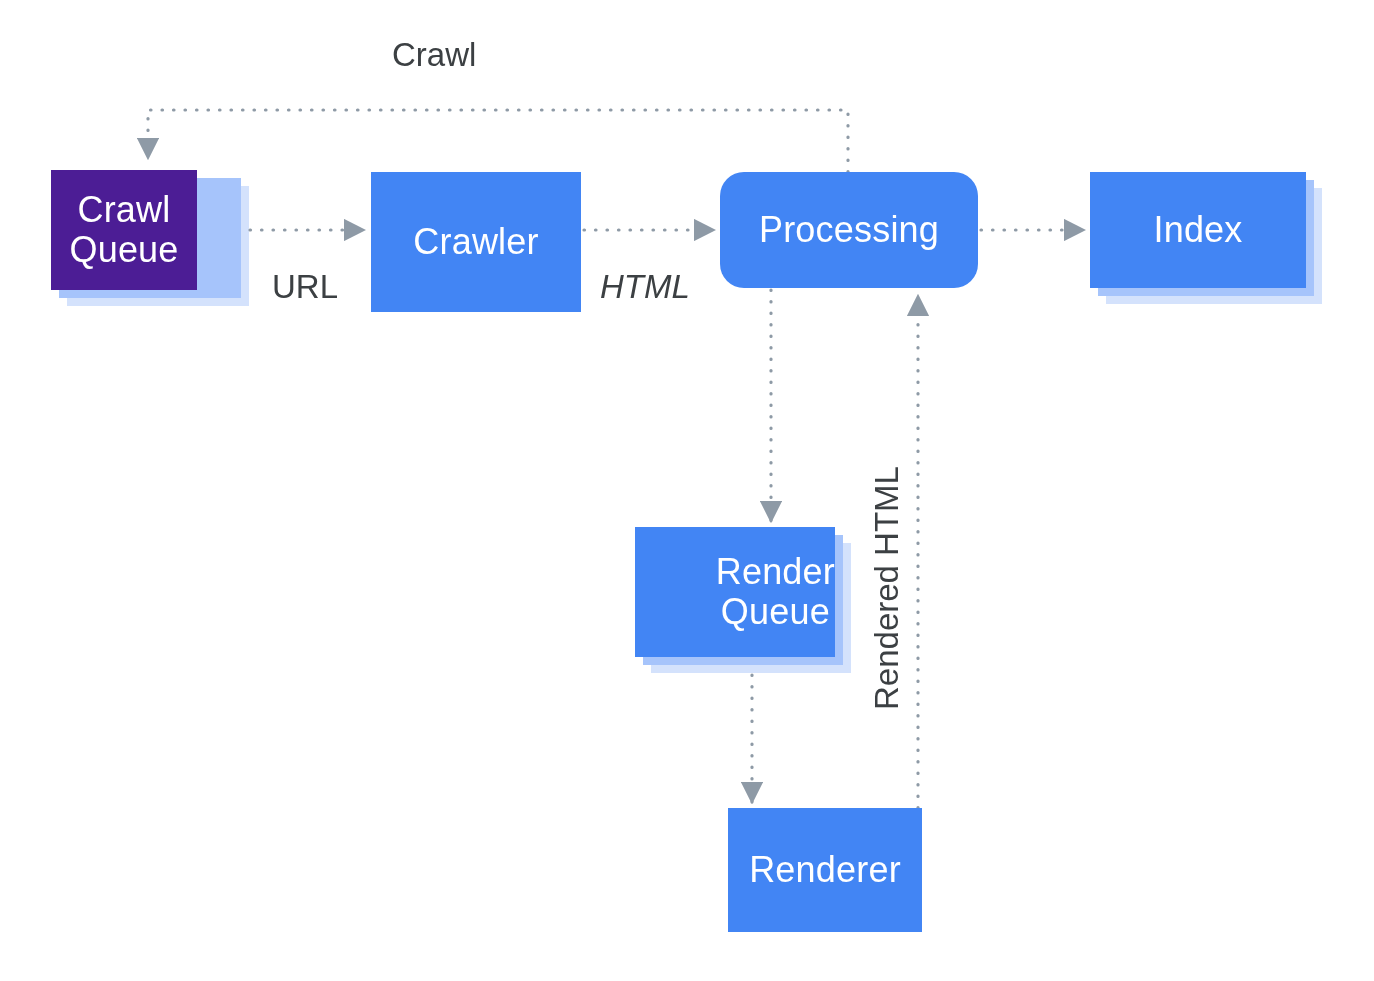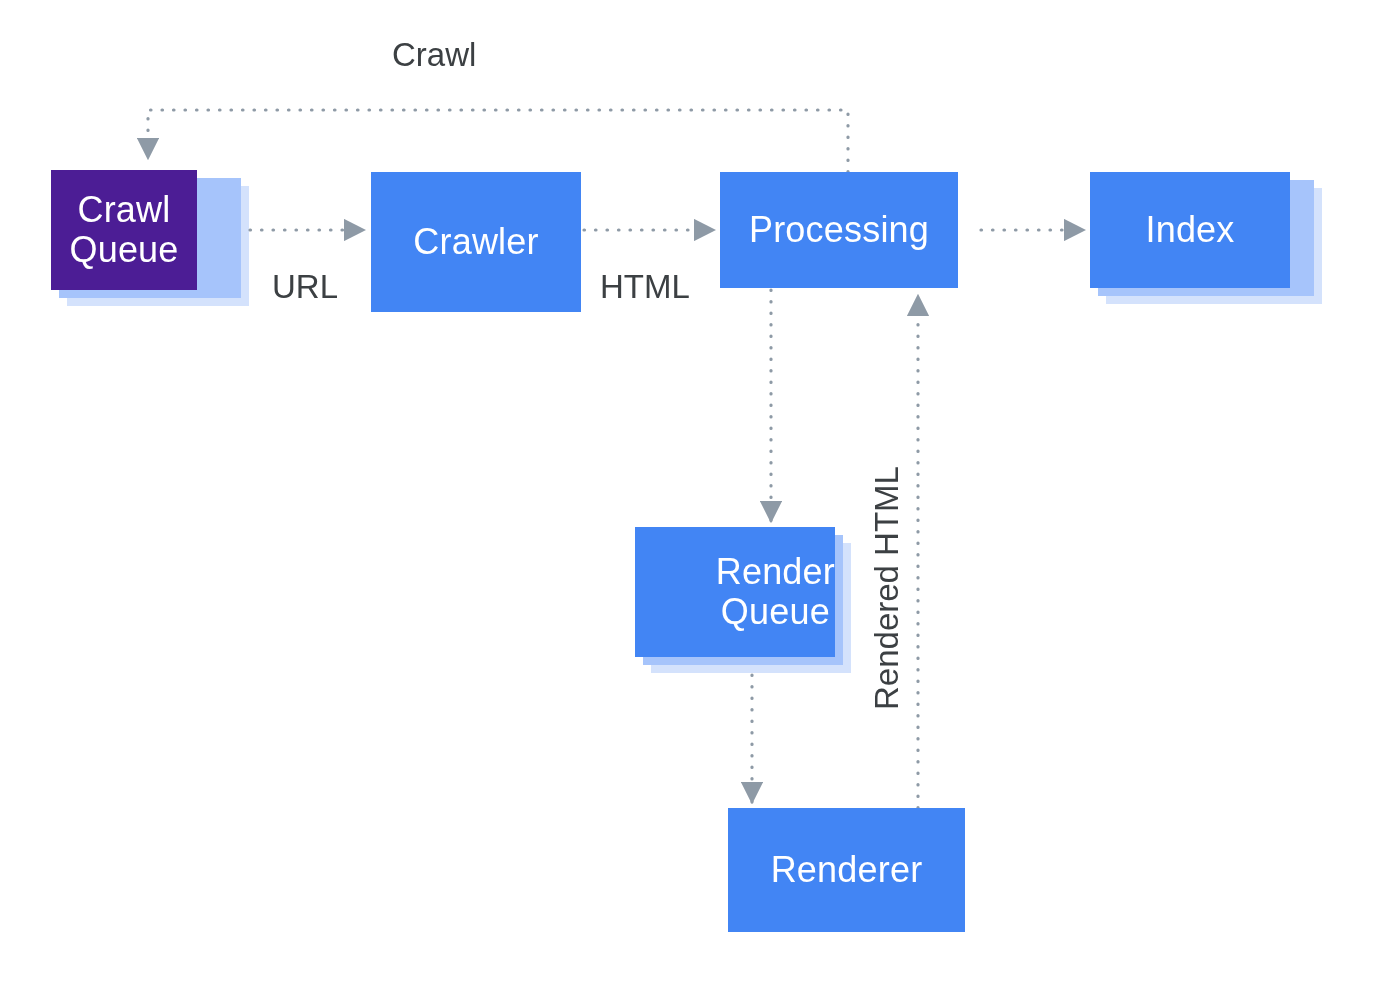--- a/index.html
+++ b/index.html
@@ -112,42 +112,42 @@
   <div class="shadow-layer shadow-mid" style="left:59px; top:178px; width:182px; height:120px; background:#a6c4fb;"></div>
   <div class="node" style="left:51px; top:170px; width:146px; height:120px; background:#4c1d95;">
     <span class="label">Crawl
 Queue</span>
   </div>
 
   <div class="node" style="left:371px; top:172px; width:210px; height:140px; background:#4285f4;">
     <span class="label">Crawler</span>
   </div>
 
-  <div class="node" style="left:720px; top:172px; width:238px; height:116px; background:#4285f4;">
+  <div class="node" style="left:720px; top:172px; width:258px; height:116px; background:#4285f4;border-radius:24px;">
     <span class="label">Processing</span>
   </div>
 
   <div class="shadow-layer" style="left:1106px; top:188px; width:216px; height:116px; background:#d4e2fc;"></div>
   <div class="shadow-layer shadow-mid" style="left:1098px; top:180px; width:216px; height:116px; background:#a6c4fb;"></div>
-  <div class="node" style="left:1090px; top:172px; width:200px; height:116px; background:#4285f4;">
+  <div class="node" style="left:1090px; top:172px; width:216px; height:116px; background:#4285f4;">
     <span class="label">Index</span>
   </div>
 
   <div class="shadow-layer" style="left:651px; top:543px; width:200px; height:130px; background:#d4e2fc;"></div>
   <div class="shadow-layer shadow-mid" style="left:643px; top:535px; width:200px; height:130px; background:#a6c4fb;"></div>
   <div class="node" style="left:635px; top:527px; width:200px; height:130px; background:#4285f4;justify-content:flex-end;">
     <span class="label">Render
 Queue</span>
   </div>
 
-  <div class="node" style="left:728px; top:808px; width:237px; height:124px; background:#4285f4;">
+  <div class="node" style="left:728px; top:808px; width:194px; height:124px; background:#4285f4;">
     <span class="label">Renderer</span>
   </div>
 
   <div class="edge-label" style="left:392px; top:38px;">Crawl</div>
 
   <div class="edge-label" style="left:272px; top:270px;text-align:right;">URL</div>
 
-  <div class="edge-label" style="left:600px; top:270px;">HTML</div>
+  <div class="edge-label" style="left:600px; top:270px;font-style:italic;">HTML</div>
 
   <div class="edge-label vertical" style="left:870px; top:710px;">Rendered HTML</div>
 
 </div>
 
 </body></html>

